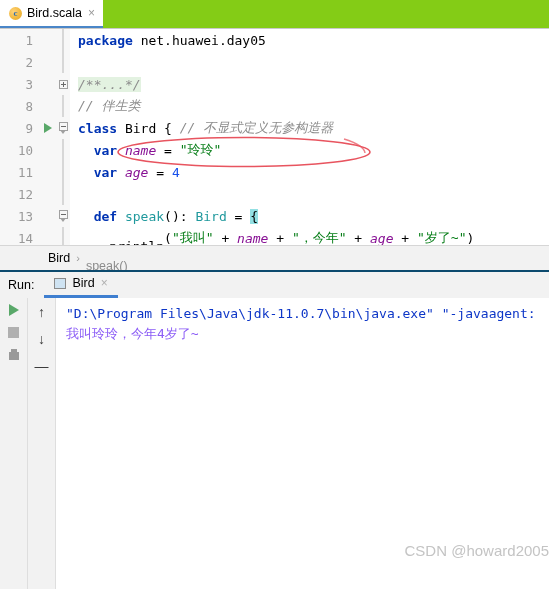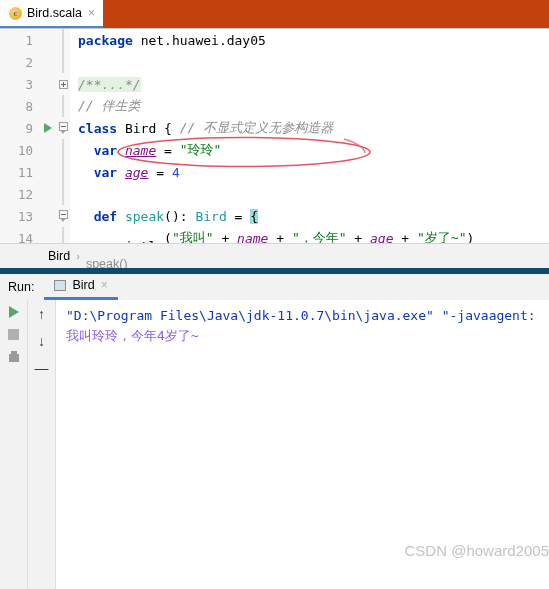--- a/index.html
+++ b/index.html
@@ -5,21 +5,21 @@
   html,body{margin:0;padding:0;}
   body{
     width:549px;height:589px;overflow:hidden;
     background:#ffffff;
     font-family:"Liberation Sans","DejaVu Sans",sans-serif;
     font-size:12px;color:#000;
   }
   .ide{width:549px;height:589px;position:relative;display:flex;flex-direction:column;}
 
   
-  .tabbar{height:28px;background:#c2410c;border-bottom:1px solid #c9c9c9;
+  .tabbar{height:28px;background:#84cc16;border-bottom:1px solid #c9c9c9;
           display:flex;align-items:flex-start;flex:0 0 auto;position:relative;}
   .tab{display:flex;align-items:center;gap:5px;padding:0 8px 0 9px;background:#ffffff;
        border-bottom:2px solid #4a86c8;height:100%;box-sizing:border-box;}
   .tab-icon{width:13px;height:13px;border-radius:50%;
             background:radial-gradient(circle at 35% 35%,#ffd27a 0%,#f2b93f 55%,#e0a52c 100%);
             position:relative;display:inline-block;}
   .tab-icon:after{content:"c";position:absolute;left:0;right:0;top:-1px;text-align:center;
                   font-size:9px;line-height:14px;color:#2b6cb0;font-weight:bold;
                   font-family:"Liberation Serif",serif;}
   .tab-title{font-size:12.5px;color:#000;white-space:nowrap;}
@@ -53,42 +53,42 @@
           border-top:4px solid #a0a0a0;}
   .foldline{position:absolute;left:50%;top:0;bottom:0;width:1px;background:#b8b8b8;
             transform:translateX(-0.5px);}
 
   .code{flex:1 1 auto;height:22px;display:flex;align-items:center;white-space:pre;
         font-family:"DejaVu Sans Mono","Liberation Mono",monospace;font-size:13px;
         color:#000000;padding-left:8px;box-sizing:border-box;overflow:hidden;}
 
   
   .kw{color:#0033b3;font-weight:bold;}
-  .fld{color:#871094;font-style:italic;text-decoration:underline;}
+  .fld{color:#871094;font-style:italic;}
   .fnm{color:#000000;margin-top:16px;}
   .str{color:#067d17;}
   .num{color:#1750eb;}
   .cmt{color:#8c8c8c;font-style:italic;}
   .typ{color:#20999d;}
   .cls{color:#000000;}
   .folded{background:#e3f2e1;color:#8c8c8c;font-style:italic;}
   .brace-hl{background:#93e0e3;}
 
   
   .ellipse{position:absolute;pointer-events:none;}
 
   
   .breadcrumb{height:24px;flex:0 0 auto;background:#f2f2f2;border-top:1px solid #d6d6d6;
               display:flex;align-items:center;padding-left:48px;gap:6px;
               font-size:12.5px;color:#000;}
   .crumb-sep{color:#9a9a9a;font-size:11px;}
   .crumb-dim{color:#8c8c8c;margin-top:16px;}
 
   
-  .runbar{height:26px;flex:0 0 auto;background:#f2f2f2;border-top:6px solid #0c4a6e;
+  .runbar{height:26px;flex:0 0 auto;background:#f2f2f2;border-top:2px solid #0c4a6e;
           display:flex;align-items:stretch;}
   .runlabel{display:flex;align-items:center;padding:0 10px 0 8px;font-size:12.5px;color:#000;}
   .runtab{display:flex;align-items:center;gap:6px;padding:0 10px;height:100%;
           box-sizing:border-box;border-bottom:3px solid #3f7fd0;}
   .run-ico{width:12px;height:11px;border:1.5px solid #8a8a8a;box-sizing:border-box;
            background:#cfe3f2;}
   .runtab-title{font-size:12.5px;color:#000;}
   .runtab-close{font-size:12px;color:#b0b0b0;}
 
   .runbody{flex:1 1 auto;display:flex;background:#ffffff;min-height:0;position:relative;}

